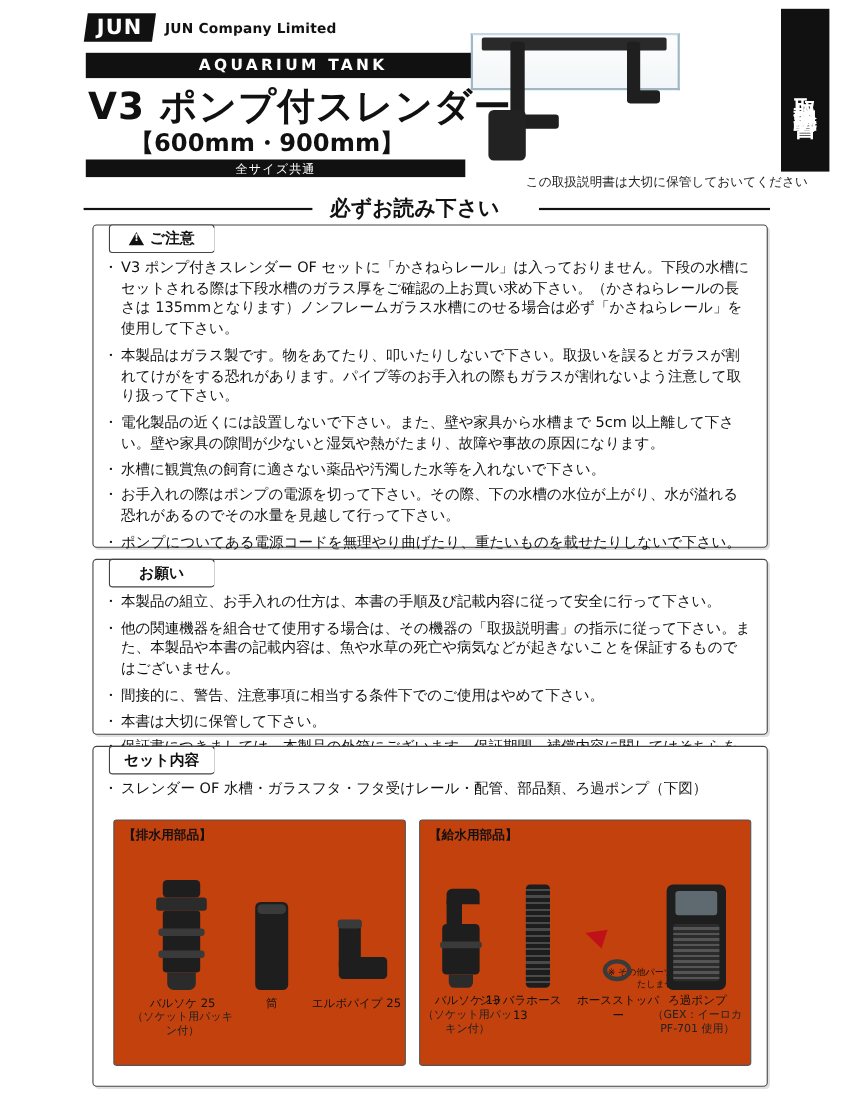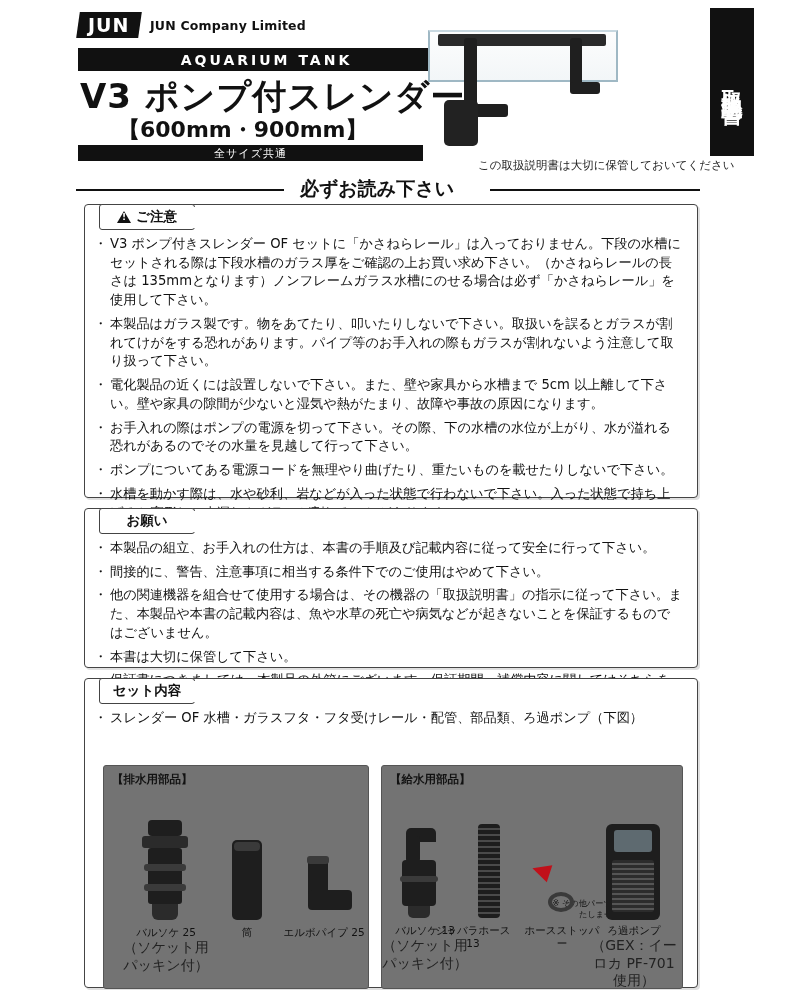--- a/index.html
+++ b/index.html
@@ -315,22 +315,21 @@
     width: 612px;
     height: 308px;
   }
   #set-body {
     padding: 30px 4px 8px 10px;
   }
   .inner-box {
     position: absolute;
     border: 1.2px solid #555;
     border-radius: 3px;
-    background: #737373;
-    margin-top: 20px;
+    background: #c2410c;
   }
   #drain-box {
     left: 18px; top: 66px;
     width: 264px;
     height: 222px;
   }
   #supply-box {
     left: 296px; top: 66px;
     width: 300px;
     height: 222px;
@@ -344,21 +343,21 @@
   }
   .part-caption {
     position: absolute;
     text-align: center;
     font-size: 10.5px;
     color: #111;
     line-height: 1.25;
   }
   .part-caption .sub {
     display: block;
-    font-size: 14px;
+    font-size: 10px;
     color: #222;
   }
 
   
   .pt { position: absolute; }
   .pt-body { background: #1e1e1e; border-radius: 3px; }
   .pt-dark { background: #2b2b2b; border-radius: 3px; }
   .pt-grey { background: #3a3a3a; border-radius: 3px; }
 
   
@@ -439,37 +438,38 @@
   <div class="box" id="caution-box">
     <div class="box-tab">
       <span class="warn-tri"></span>
       <span>ご注意</span>
     </div>
     <div id="caution-body">
       <ul class="bullets">
         <li>V3 ポンプ付きスレンダー OF セットに「かさねらレール」は入っておりません。下段の水槽にセットされる際は下段水槽のガラス厚をご確認の上お買い求め下さい。（かさねらレールの長さは 135mmとなります）ノンフレームガラス水槽にのせる場合は必ず「かさねらレール」を使用して下さい。</li>
         <li>本製品はガラス製です。物をあてたり、叩いたりしないで下さい。取扱いを誤るとガラスが割れてけがをする恐れがあります。パイプ等のお手入れの際もガラスが割れないよう注意して取り扱って下さい。</li>
         <li>電化製品の近くには設置しないで下さい。また、壁や家具から水槽まで 5cm 以上離して下さい。壁や家具の隙間が少ないと湿気や熱がたまり、故障や事故の原因になります。</li>
+        <li>水槽に観賞魚の飼育に適さない薬品や汚濁した水等を入れないで下さい。</li>
         <li>お手入れの際はポンプの電源を切って下さい。その際、下の水槽の水位が上がり、水が溢れる恐れがあるのでその水量を見越して行って下さい。</li>
         <li>ポンプについてある電源コードを無理やり曲げたり、重たいものを載せたりしないで下さい。</li>
         <li>水槽を動かす際は、水や砂利、岩などが入った状態で行わないで下さい。入った状態で持ち上げると変形し、水漏れやガラスが割れることがあります。</li>
         <li>水槽のお手入れの際は、防水の為のシリコン部をブラシなどで強くこすらないで下さい。シリコンが破損すると水漏れを起こします。</li>
       </ul>
     </div>
   </div>
 
   <div class="box" id="request-box">
     <div class="box-tab">
       <span>お願い</span>
     </div>
     <div id="request-body">
       <ul class="bullets">
         <li>本製品の組立、お手入れの仕方は、本書の手順及び記載内容に従って安全に行って下さい。</li>
+        <li>他の関連機器を組合せて使用する場合は、その機器の「取扱説明書」の指示に従って下さい。また、本製品や本書の記載内容は、魚や水草の死亡や病気などが起きないことを保証するものではございません。</li>
         <li>間接的に、警告、注意事項に相当する条件下でのご使用はやめて下さい。</li>
-        <li>他の関連機器を組合せて使用する場合は、その機器の「取扱説明書」の指示に従って下さい。また、本製品や本書の記載内容は、魚や水草の死亡や病気などが起きないことを保証するものではございません。</li>
         <li>本書は大切に保管して下さい。</li>
         <li>保証書につきましては、本製品の外箱にございます。保証期間、補償内容に関してはそちらをお読み下さい。</li>
       </ul>
     </div>
   </div>
 
   <div class="box" id="set-box">
     <div class="box-tab">
       <span>セット内容</span>
     </div>

